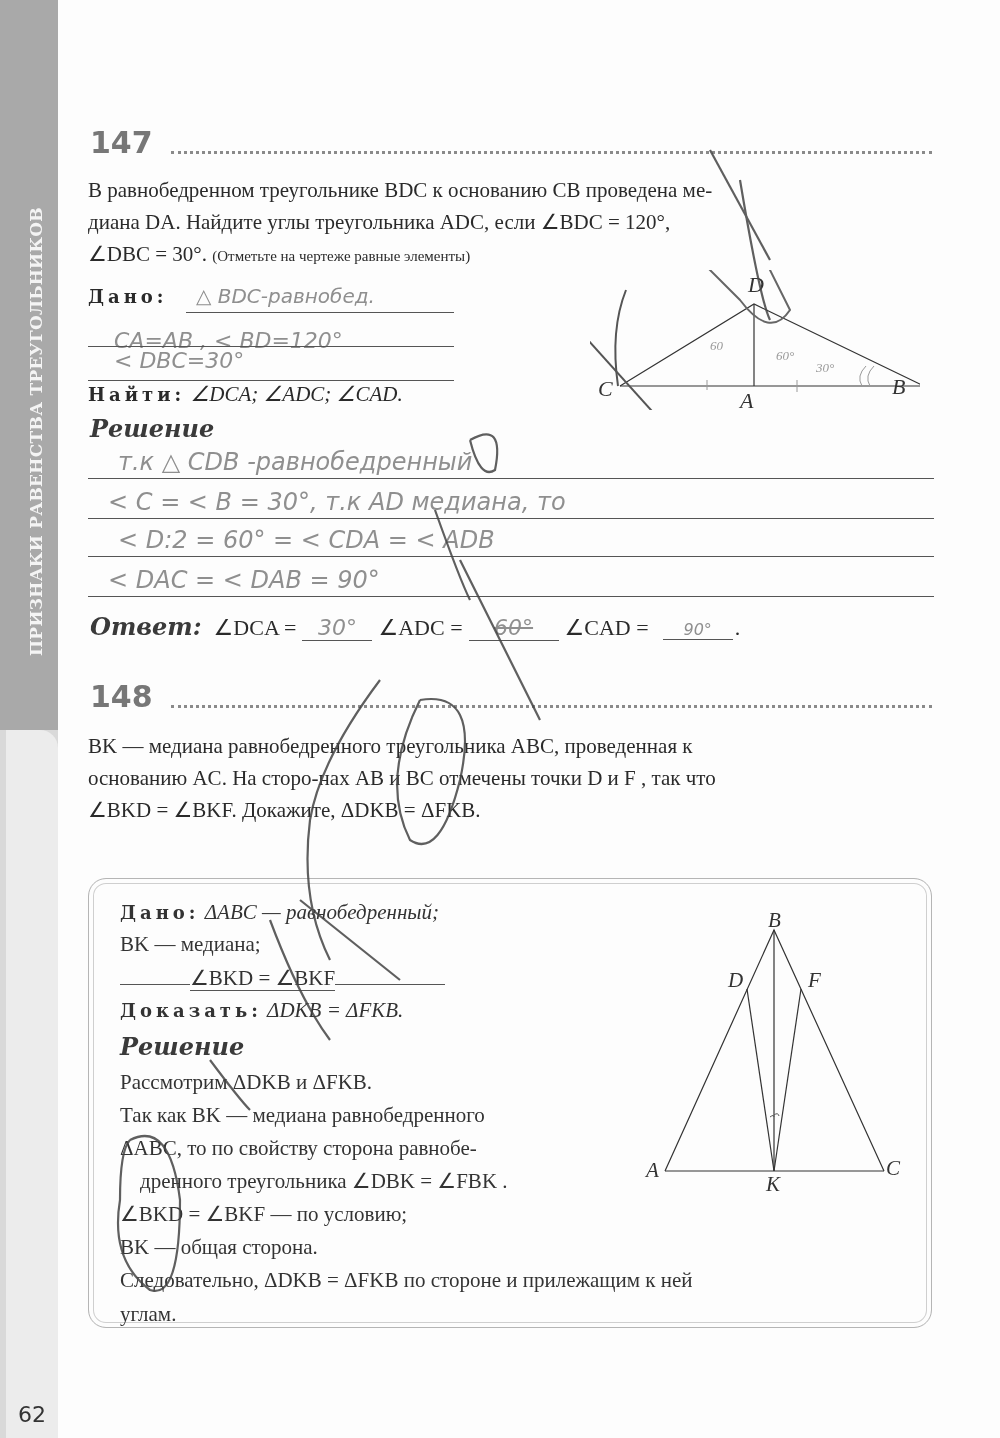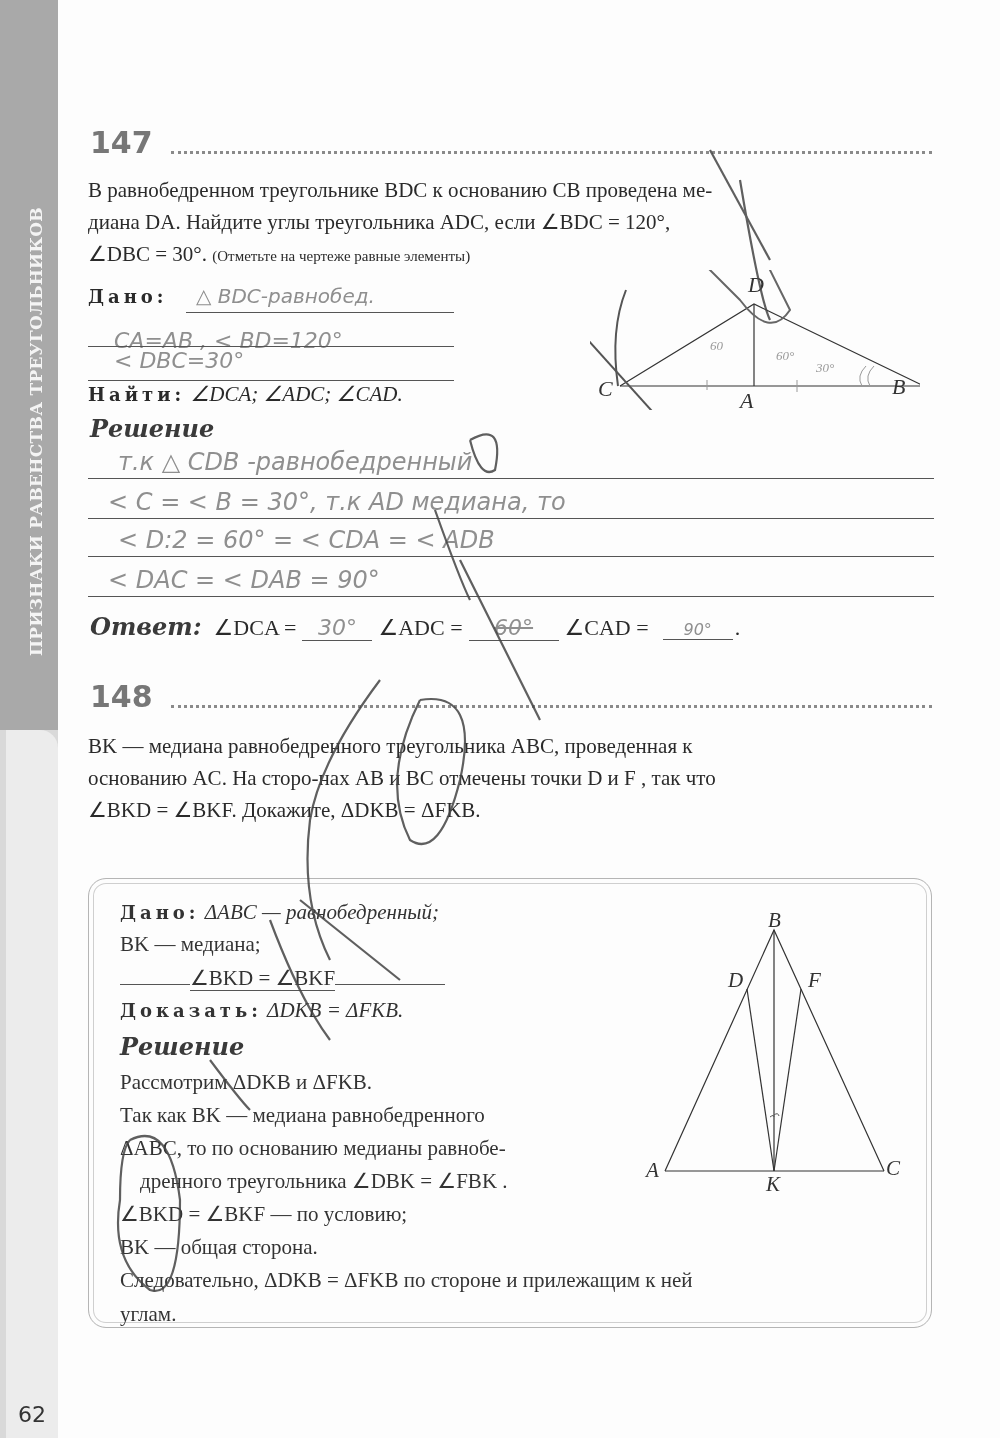--- a/index.html
+++ b/index.html
@@ -151,21 +151,21 @@
 <div class="box-line" style="top:962px;">
   <span style="display:inline-block;width:70px;border-bottom:1.5px solid #555;"></span><span style="border-bottom:1.5px solid #555;">∠BKD = ∠BKF</span><span style="display:inline-block;width:110px;border-bottom:1.5px solid #555;"></span>
 </div>
 <div class="box-line" style="top:994px;font-style:normal;">
   <span class="label-spaced">Доказать:</span>
   <span class="it">ΔDKB = ΔFKB.</span>
 </div>
 <div class="script" style="position:absolute;left:120px;top:1032px;">Решение</div>
 <div class="box-line" style="top:1066px;">Рассмотрим ΔDKB и ΔFKB.</div>
 <div class="box-line" style="top:1099px;">Так как BK — медиана равнобедренного</div>
-<div class="box-line" style="top:1132px;">ΔABC, то по основанию медианы равнобе-</div>
+<div class="box-line" style="top:1132px;">ΔABC, то по свойству сторона равнобе-</div>
 <div class="box-line" style="top:1165px;padding-left:20px;">дренного треугольника ∠DBK = ∠FBK .</div>
 <div class="box-line" style="top:1198px;">∠BKD = ∠BKF — по условию;</div>
 <div class="box-line" style="top:1231px;">BK — общая сторона.</div>
 <div class="box-line" style="top:1264px;">Следовательно, ΔDKB = ΔFKB по стороне и прилежащим к ней</div>
 <div class="box-line" style="top:1298px;">углам.</div>
 
 <svg style="position:absolute;left:640px;top:905px;" width="280" height="290">
   <polyline points="25,266 134,25 244,266" fill="none" stroke="#333" stroke-width="1.2"></polyline>
   <line x1="25" y1="266" x2="244" y2="266" stroke="#333" stroke-width="1.2"></line>
   <line x1="134" y1="25" x2="134" y2="266" stroke="#333" stroke-width="1.2"></line>

